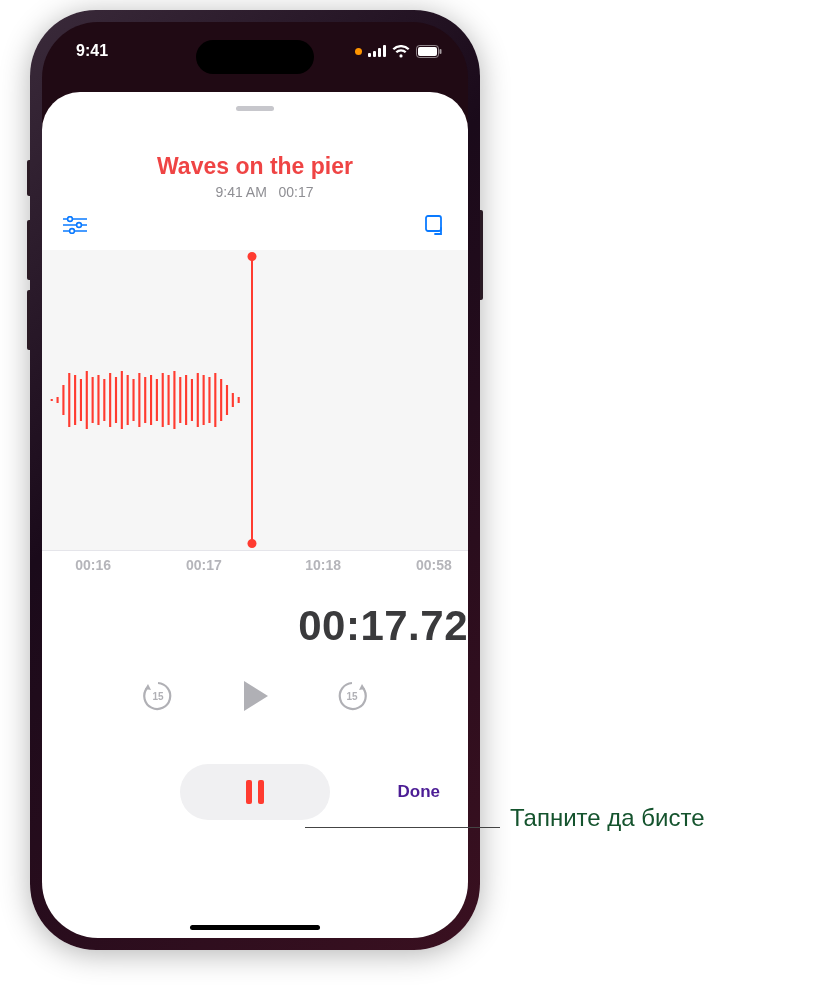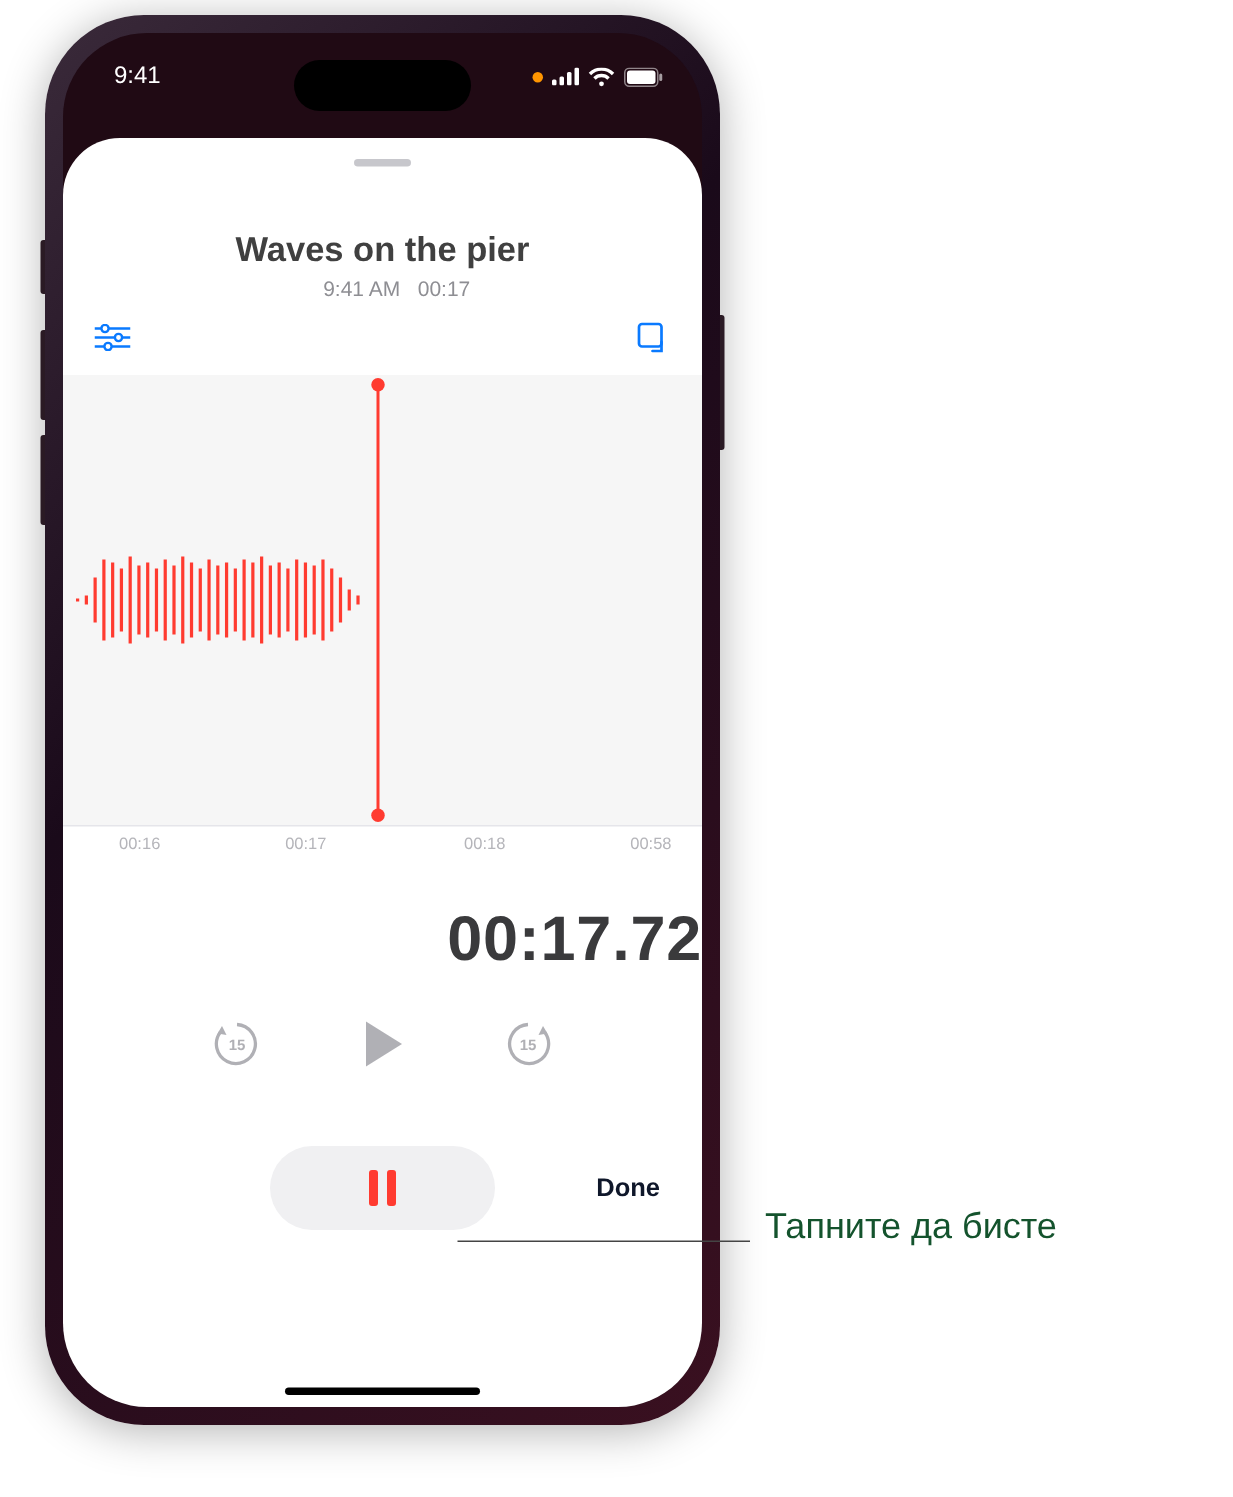--- a/index.html
+++ b/index.html
@@ -47,21 +47,21 @@
 
   .statusbar {
     position: absolute;
     top: 0; left: 0; right: 0;
     height: 58px;
     display: flex;
     align-items: center;
     justify-content: space-between;
     padding: 0 26px 0 34px;
     color: #fff;
-    font-weight: 400;
+    font-weight: 700;
     font-size: 16px;
     z-index: 40;
   }
   .statusbar .right { display:flex; align-items:center; gap:6px; }
   .dot-orange { width:7px; height:7px; background:#ff9500; border-radius:50%; }
 
   .sheet {
     position: absolute;
     left: 0; right: 0; bottom: 0;
     top: 70px;
@@ -77,21 +77,21 @@
     width: 38px; height: 5px;
     background: #c7c7cc;
     border-radius: 3px;
     margin: 4px auto 42px auto;
   }
 
   .rec-title {
     text-align: center;
     font-size: 23px;
     font-weight: 700;
-    color: #404040;
+    color: #ef4444;
   }
   .rec-meta {
     text-align: center;
     font-size: 14px;
     color: #8e8e93;
     margin-top: 4px;
     padding-left: 19px;
   }
 
   .toolbar-row {
@@ -133,22 +133,23 @@
     top: 50%;
     transform: translateY(-50%);
     width: 48%;
     height: 90px;
   }
 
   .ruler {
     position: relative;
     height: 28px;
     border-top: 1px solid #e5e5ea;
-    font-size: 11px;
+    font-size: 14px;
     color: #b5b5ba;
+    font-weight: bold;
   }
   .ruler span { position:absolute; top:6px; transform:translateX(-50%); }
 
   .big-time {
     text-align: right;
     font-size: 42px;
     font-weight: 600;
     color: #3a3a3c;
     letter-spacing: 0.5px;
     margin-top: 24px;
@@ -184,21 +185,21 @@
     align-items:center;
     justify-content:center;
     color: #ff3b30;
     position: relative;
   }
   .done-label {
     position:absolute;
     right: 28px;
     top: 50%;
     transform: translateY(-50%);
-    color: #0f172a;
+    color: #4c1d95;
     font-size: 17px;
     font-weight: 600;
   }
 
   .home-indicator {
     position:absolute;
     bottom: 8px;
     left:50%;
     transform:translateX(-50%);
     width: 130px;
@@ -336,21 +337,21 @@
             <line x1="196" y1="38" x2="196" y2="52"></line>
             <line x1="202" y1="42" x2="202" y2="48"></line>
           </g>
         </svg>
         <div class="playhead"></div>
       </div>
 
       <div class="ruler">
         <span style="left:12%">00:16</span>
         <span style="left:38%">00:17</span>
-        <span style="left:66%">00:18</span>
+        <span style="left:66%">10:18</span>
         <span style="left:92%">00:58</span>
       </div>
 
       <div class="big-time">00:17.72</div>
 
       <div class="playback-row">
         <div class="skip">
           <svg width="34" height="34" viewBox="0 0 34 34">
             <path d="M17 4 A13 13 0 1 1 6 9" fill="none" stroke="#b0b0b5" stroke-width="2.2"></path>
             <path d="M7 5 l-3 5 6 1 z" fill="#b0b0b5"></path>

